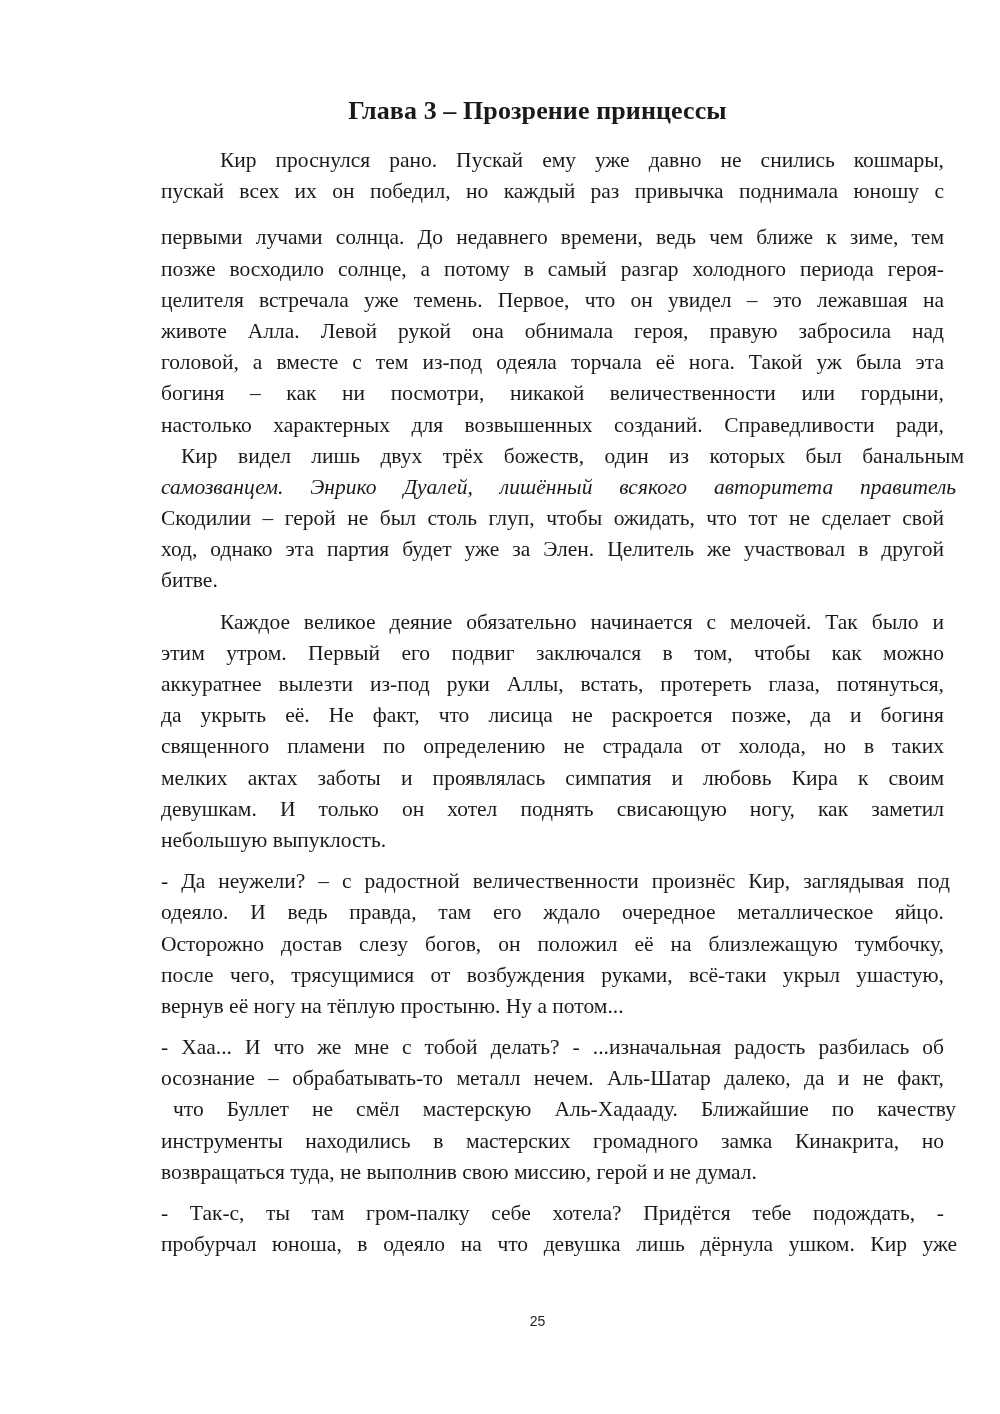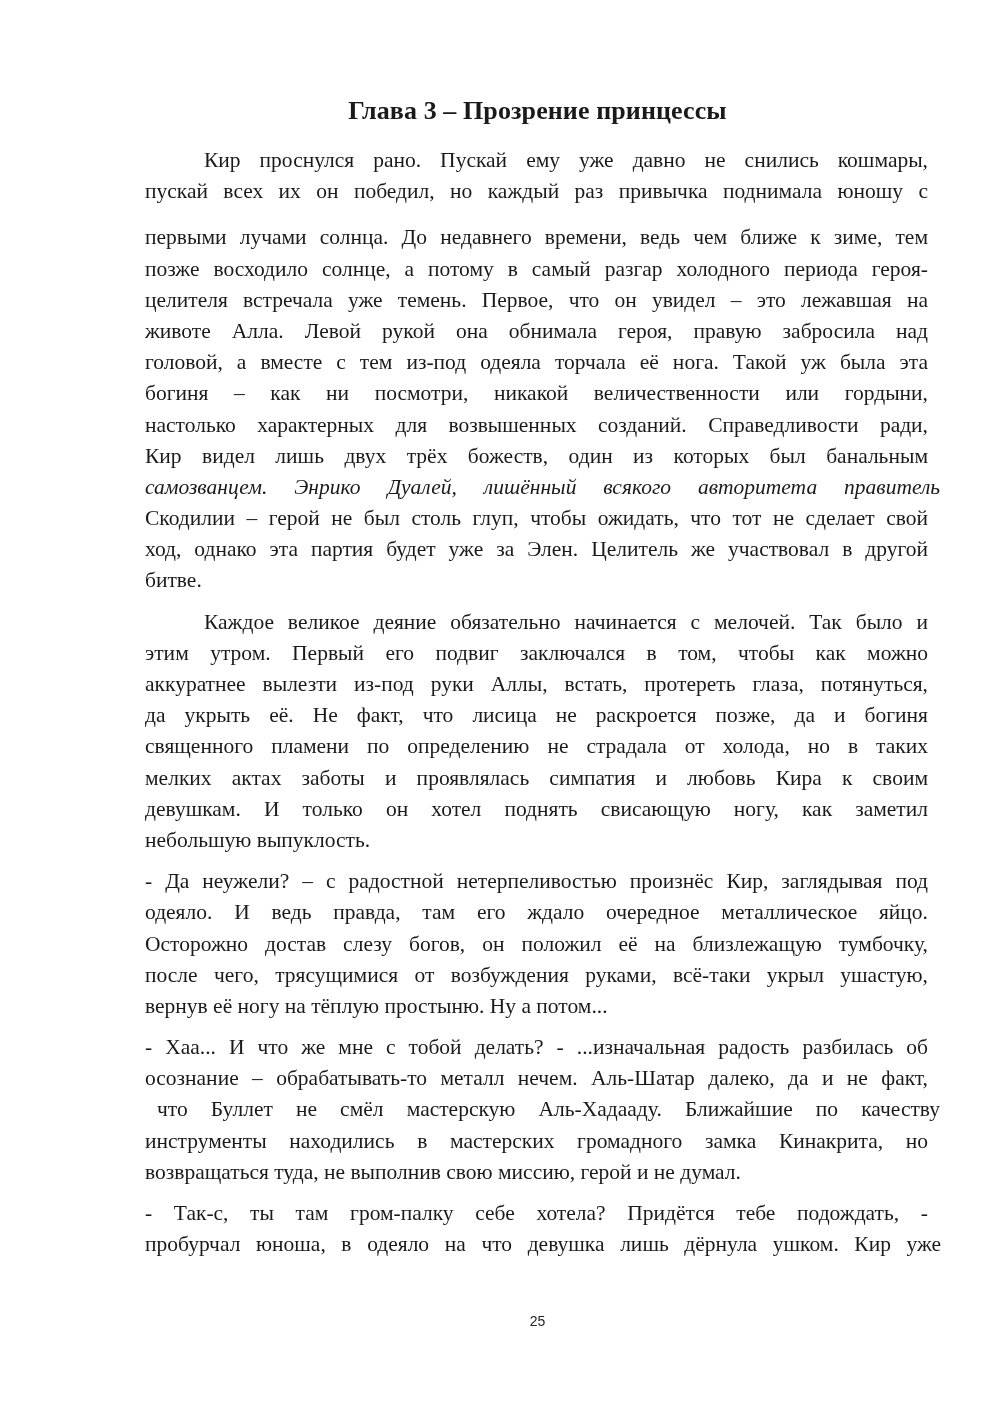--- a/index.html
+++ b/index.html
@@ -27,21 +27,21 @@
       left: 0;
       width: 1075px;
       text-align: center;
       font-weight: bold;
       font-size: 26px;
       line-height: 34px;
       letter-spacing: 0.1px;
     }
     .body-text {
       position: absolute;
-      left: 145px;
+      left: 161px;
       width: 783px;
       top: 145px;
     }
     .para {
       margin: 0;
     }
     .line {
       display: block;
       font-size: 21.5px;
       height: 31.2px;
@@ -81,40 +81,40 @@
       <div class="para">
         <span class="line indent" style="text-align: left; text-align-last: left; word-spacing: 13.6406px;">Кир проснулся рано. Пускай ему уже давно не снились кошмары,</span>
         <span class="line" style="text-align: left; text-align-last: left; word-spacing: 10.0298px;">пускай всех их он победил, но каждый раз привычка поднимала юношу с</span>
         <span class="line" style="text-align: left; text-align-last: left; word-spacing: 7.78409px; margin-top: 15px;">первыми лучами солнца. До недавнего времени, ведь чем ближе к зиме, тем</span>
         <span class="line" style="text-align: left; text-align-last: left; word-spacing: 8.56719px;">позже восходило солнце, а потому в самый разгар холодного периода героя-</span>
         <span class="line" style="text-align: left; text-align-last: left; word-spacing: 9.80682px;">целителя встречала уже темень. Первое, что он увидел – это лежавшая на</span>
         <span class="line" style="text-align: left; text-align-last: left; word-spacing: 15.6823px;">животе Алла. Левой рукой она обнимала героя, правую забросила над</span>
         <span class="line" style="text-align: left; text-align-last: left; word-spacing: 8.61899px;">головой, а вместе с тем из-под одеяла торчала её нога. Такой уж была эта</span>
         <span class="line" style="text-align: left; text-align-last: left; word-spacing: 20.2227px;">богиня – как ни посмотри, никакой величественности или гордыни,</span>
         <span class="line" style="text-align: left; text-align-last: left; word-spacing: 16.026px;">настолько характерных для возвышенных созданий. Справедливости ради,</span>
-        <span class="line" style="text-align: center; text-align-last: left; word-spacing: 15.0719px;">Кир видел лишь двух трёх божеств, один из которых был банальным</span>
+        <span class="line" style="text-align: center; text-align-last: left; word-spacing: 15.0719px; margin-left: 20px;">Кир видел лишь двух трёх божеств, один из которых был банальным</span>
         <span class="line" style="text-align: left; text-align-last: left; word-spacing: 21.5495px; font-style: italic;">самозванцем. Энрико Дуалей, лишённый всякого авторитета правитель</span>
         <span class="line" style="text-align: center; text-align-last: left; word-spacing: 6.11538px;">Скодилии – герой не был столь глуп, чтобы ожидать, что тот не сделает свой</span>
         <span class="line" style="text-align: left; text-align-last: left; word-spacing: 7.60156px;">ход, однако эта партия будет уже за Элен. Целитель же участвовал в другой</span>
         <span class="line last">битве.</span>
       </div>
       <div class="para-gap"></div>
       <div class="para">
         <span class="line indent" style="text-align: left; text-align-last: left; word-spacing: 8.53125px;">Каждое великое деяние обязательно начинается с мелочей. Так было и</span>
         <span class="line" style="text-align: left; text-align-last: left; word-spacing: 16.0641px;">этим утром. Первый его подвиг заключался в том, чтобы как можно</span>
         <span class="line" style="text-align: left; text-align-last: left; word-spacing: 11.5703px;">аккуратнее вылезти из-под руки Аллы, встать, протереть глаза, потянуться,</span>
         <span class="line" style="text-align: left; text-align-last: left; word-spacing: 13.6771px;">да укрыть её. Не факт, что лисица не раскроется позже, да и богиня</span>
         <span class="line" style="text-align: left; text-align-last: left; word-spacing: 12.6px;">священного пламени по определению не страдала от холода, но в таких</span>
         <span class="line" style="text-align: left; text-align-last: left; word-spacing: 14.775px;">мелких актах заботы и проявлялась симпатия и любовь Кира к своим</span>
         <span class="line" style="text-align: left; text-align-last: left; word-spacing: 17.7326px;">девушкам. И только он хотел поднять свисающую ногу, как заметил</span>
         <span class="line last">небольшую выпуклость.</span>
       </div>
       <div class="para-gap"></div>
       <div class="para">
-        <span class="line" style="text-align: left; text-align-last: left; word-spacing: 7.61719px;">- Да неужели? – с радостной нетерпеливостью произнёс Кир, заглядывая под</span>
+        <span class="line" style="text-align: left; text-align-last: left; word-spacing: 7.61719px;">- Да неужели? – с радостной величественности произнёс Кир, заглядывая под</span>
         <span class="line" style="text-align: left; text-align-last: left; word-spacing: 16.4028px;">одеяло. И ведь правда, там его ждало очередное металлическое яйцо.</span>
         <span class="line" style="text-align: left; text-align-last: left; word-spacing: 11.6181px;">Осторожно достав слезу богов, он положил её на близлежащую тумбочку,</span>
         <span class="line" style="text-align: left; text-align-last: left; word-spacing: 11.0215px;">после чего, трясущимися от возбуждения руками, всё-таки укрыл ушастую,</span>
         <span class="line last">вернув её ногу на тёплую простыню. Ну а потом...</span>
       </div>
       <div class="para-gap"></div>
       <div class="para">
         <span class="line" style="text-align: left; text-align-last: left; word-spacing: 7.64784px;">- Хаа... И что же мне с тобой делать? - ...изначальная радость разбилась об</span>
         <span class="line" style="text-align: left; text-align-last: left; word-spacing: 8.00469px;">осознание – обрабатывать-то металл нечем. Аль-Шатар далеко, да и не факт,</span>
         <span class="line" style="text-align: left; text-align-last: left; word-spacing: 17.7539px; margin-left: 12px;">что Буллет не смёл мастерскую Аль-Хадааду. Ближайшие по качеству</span>

